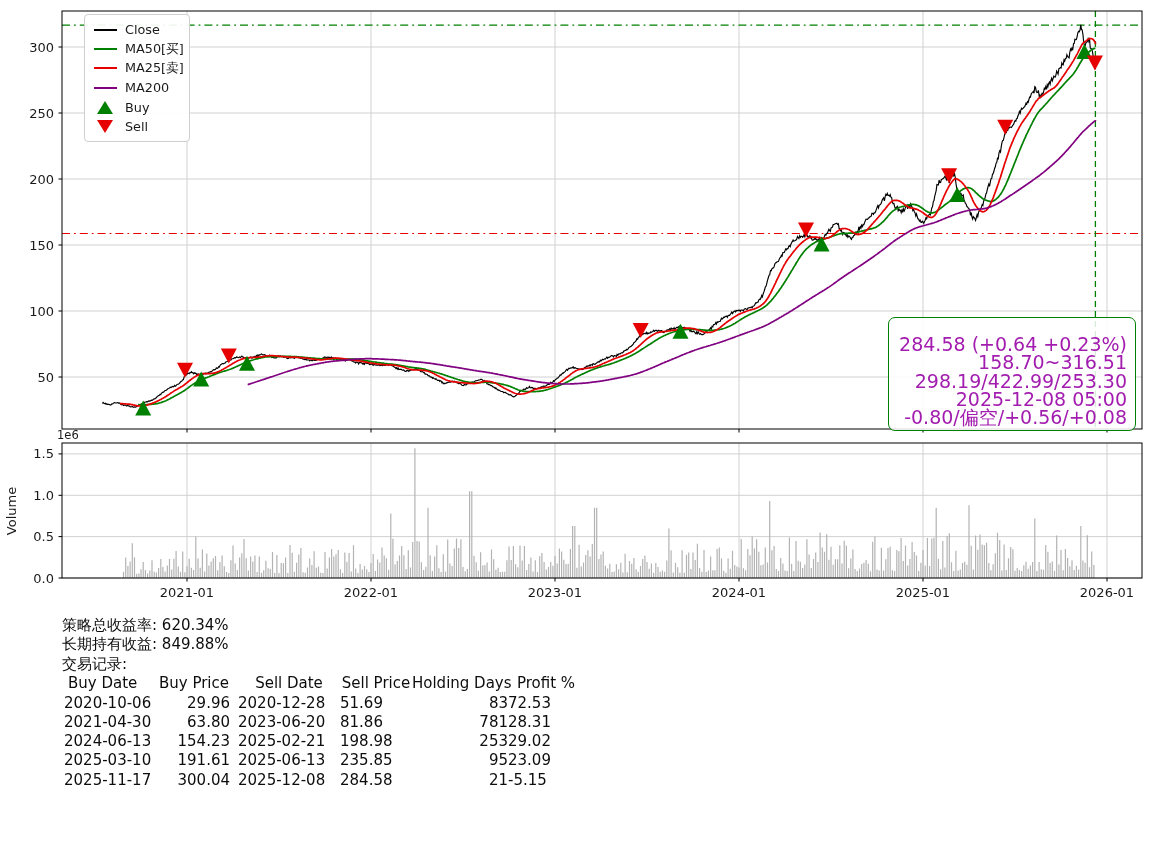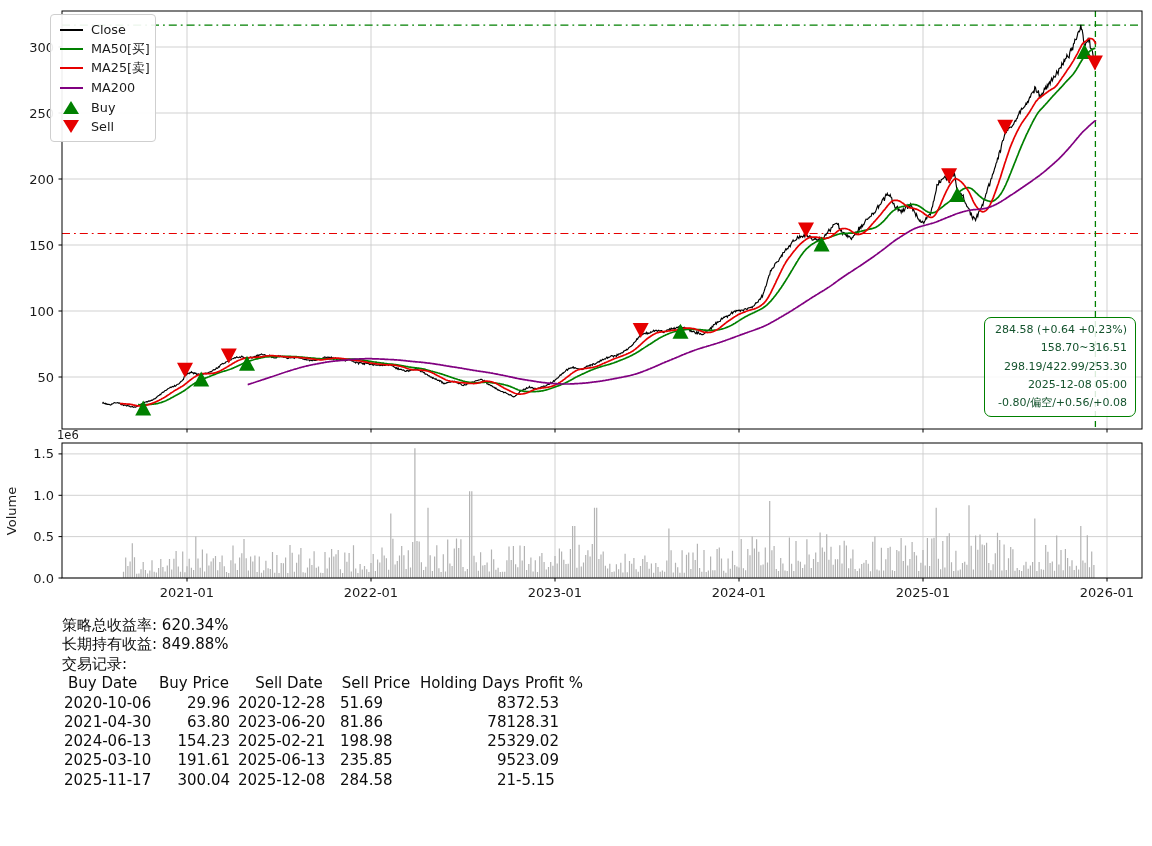--- a/index.html
+++ b/index.html
@@ -4,47 +4,47 @@
 <style>
   * { margin:0; padding:0; box-sizing:border-box; }
   html,body { background:#ffffff; }
   body {
     width:1152px; height:846px; position:relative; overflow:hidden;
     font-family:"DejaVu Sans","Liberation Sans",sans-serif; color:#111;
   }
   #chart-svg { position:absolute; left:0; top:0; }
   
   #legend {
-    position:absolute; left:50px; top:14px; width:106px;
+    position:absolute; left:84px; top:14px; width:106px;
     background:rgba(255,255,255,0.92); border:1px solid #cfcfcf; border-radius:4px;
     padding:5px 8px 5px 8px; z-index:3;
   }
   .lg-item { display:flex; align-items:center; height:19.4px; }
   .lg-swatch { width:24px; display:flex; justify-content:center; align-items:center; flex:none; }
   .lg-line { width:23px; height:0; border-top:2.6px solid #000; }
   .lg-tri-up { width:0; height:0; border-left:8px solid transparent; border-right:8px solid transparent; border-bottom:13px solid #008000; }
   .lg-tri-down { width:0; height:0; border-left:8px solid transparent; border-right:8px solid transparent; border-top:13px solid #e60000; }
   .lg-label { font-size:12.8px; margin-left:8px; color:#1a1a1a; white-space:nowrap; }
   
   #infobox {
     position:absolute; right:16px; top:317px; z-index:3;
     border:1.6px solid #008000; border-radius:7px; background:rgba(255,255,255,0.85);
-    color:#14532d; text-align:right; font-size:11px; line-height:18.3px;
-    padding:3px 8px 4px 10px; white-space:nowrap;
+    color:#a21caf; text-align:right; font-size:19px; line-height:18.3px;
+    padding:17px 8px 4px 10px; white-space:nowrap;
   }
   
   #summary { position:absolute; left:62px; top:616px; font-size:15px; line-height:19.4px; color:#0d0d0d; }
   #trades { margin-top:0; }
   .tr { display:flex; line-height:19.3px; }
   .td { white-space:pre; }
   .c0 { width:96px;  text-align:left; padding-left:2px; }
   .c1 { width:72px;  text-align:right; }
   .c2 { width:110px; text-align:left; padding-left:8px; }
   .c3 { width:72px;  text-align:left; }
-  .c4 { width:96px;  text-align:right;margin-left:8px; }
+  .c4 { width:96px;  text-align:right; }
   .c5 { width:76px;  text-align:left; }
   .head .c0 { padding-left:6px; }
   .head .c1,.head .c2,.head .c3,.head .c4,.head .c5 { text-align:center; }
 </style>
 </head>
 <body>
 
 <svg id="chart-svg" width="1152" height="612">
     <defs>
       <clipPath id="clip-main">

